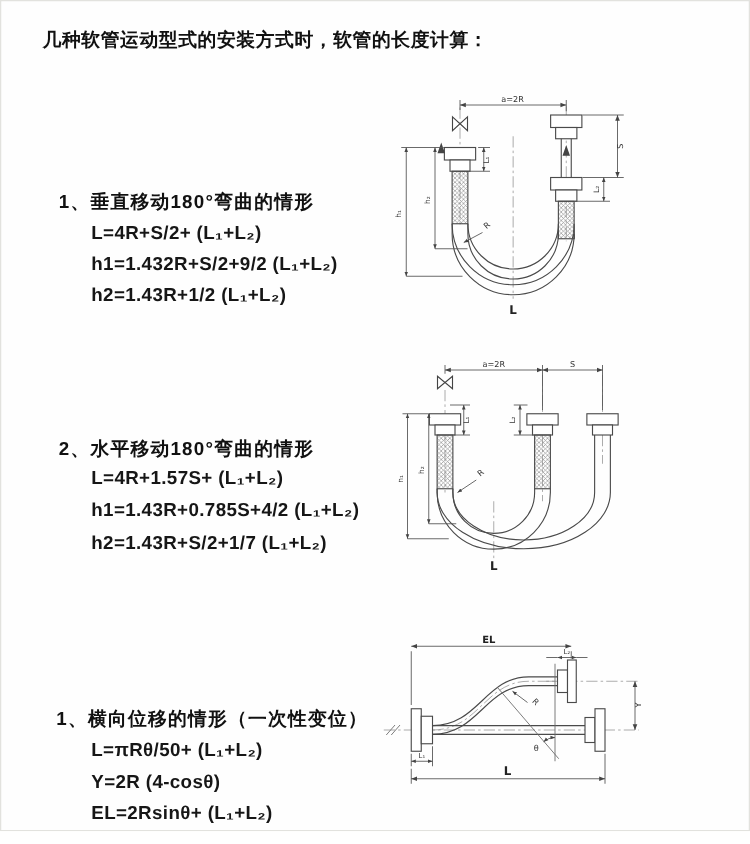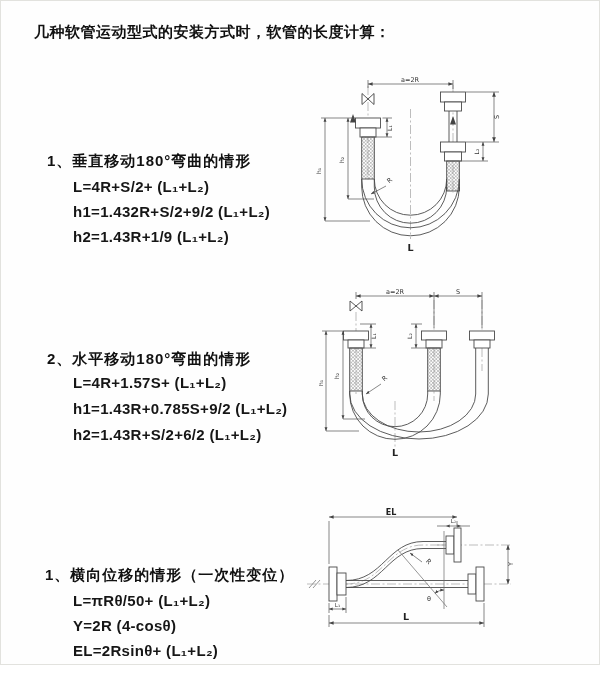--- a/index.html
+++ b/index.html
@@ -50,26 +50,26 @@
         <path d="M0,3.4 L3.4,0 M0,0 L3.4,3.4" stroke="#8c8c8c" stroke-width="0.5"></path>
       </pattern>
     </defs>
   </svg>
 
   <div class="title">几种软管运动型式的安装方式时，软管的长度计算：</div>
 
   <div class="sec-heading h1p">1、垂直移动180°弯曲的情形</div>
   <div class="formula f1a">L=4R+S/2+ (L₁+L₂)</div>
   <div class="formula f1b">h1=1.432R+S/2+9/2 (L₁+L₂)</div>
-  <div class="formula f1c">h2=1.43R+1/9 (L₁+L₂)</div>
+  <div class="formula f1c">h2=1.43R+1/2 (L₁+L₂)</div>
 
   <div class="sec-heading h2p">2、水平移动180°弯曲的情形</div>
   <div class="formula f2a">L=4R+1.57S+ (L₁+L₂)</div>
-  <div class="formula f2b">h1=1.43R+0.785S+9/2 (L₁+L₂)</div>
-  <div class="formula f2c">h2=1.43R+S/2+6/2 (L₁+L₂)</div>
+  <div class="formula f2b">h1=1.43R+0.785S+4/2 (L₁+L₂)</div>
+  <div class="formula f2c">h2=1.43R+S/2+1/7 (L₁+L₂)</div>
 
   <div class="sec-heading h3p">1、横向位移的情形（一次性变位）</div>
   <div class="formula f3a">L=πRθ/50+ (L₁+L₂)</div>
   <div class="formula f3b">Y=2R (4-cosθ)</div>
   <div class="formula f3c">EL=2Rsinθ+ (L₁+L₂)</div>
 
   <svg class="dsvg d1" viewBox="0 0 288 192">
     <g>
       <path class="cl" d="M55,15 V111"></path>
       <path class="cl" d="M140,14 V122"></path>

